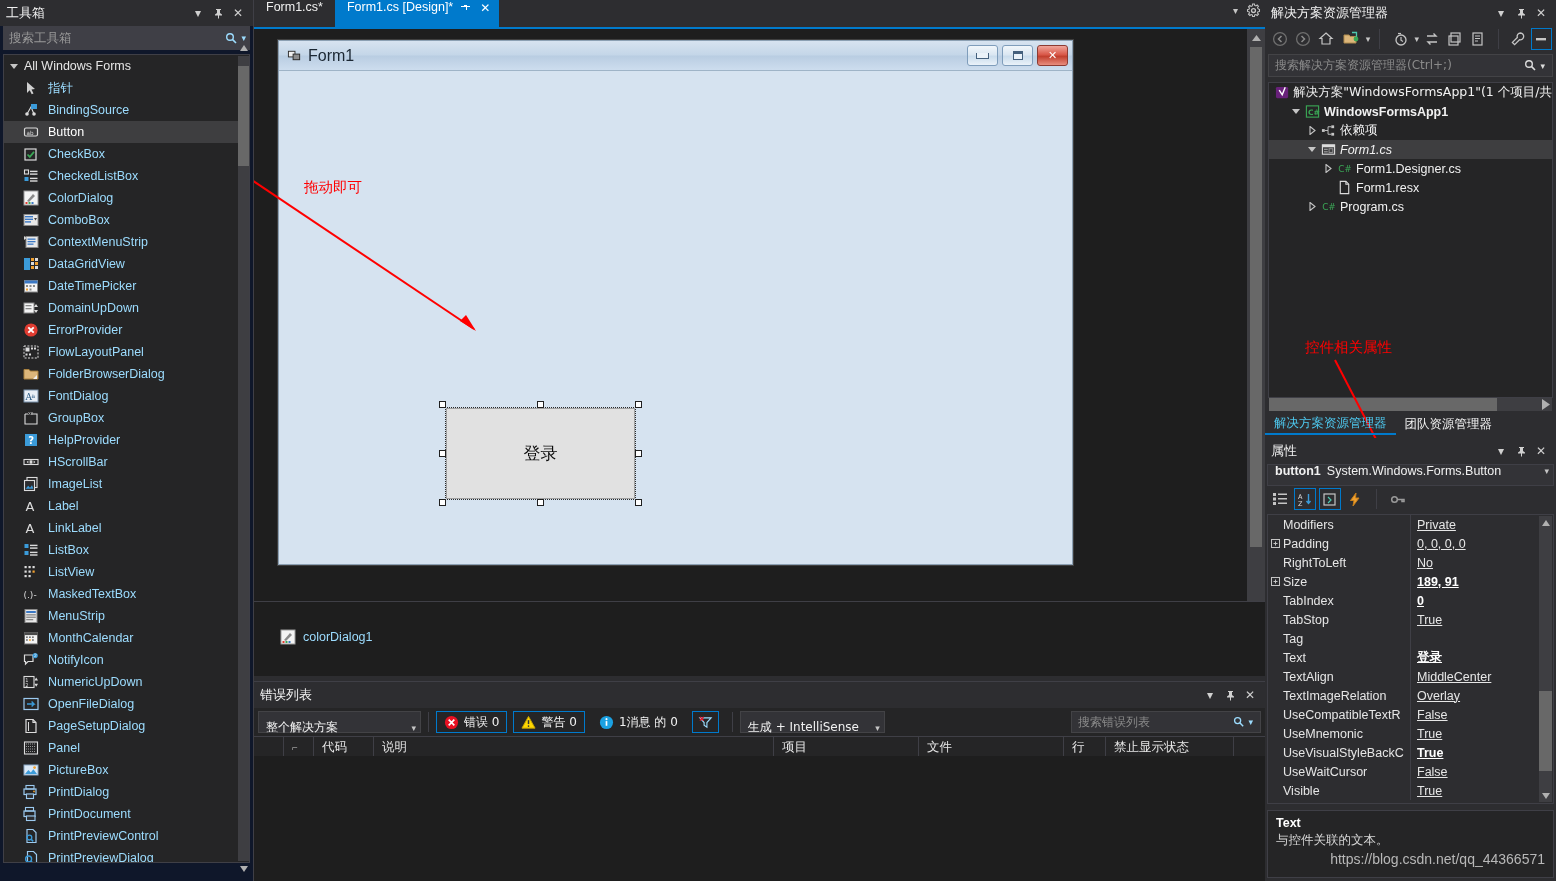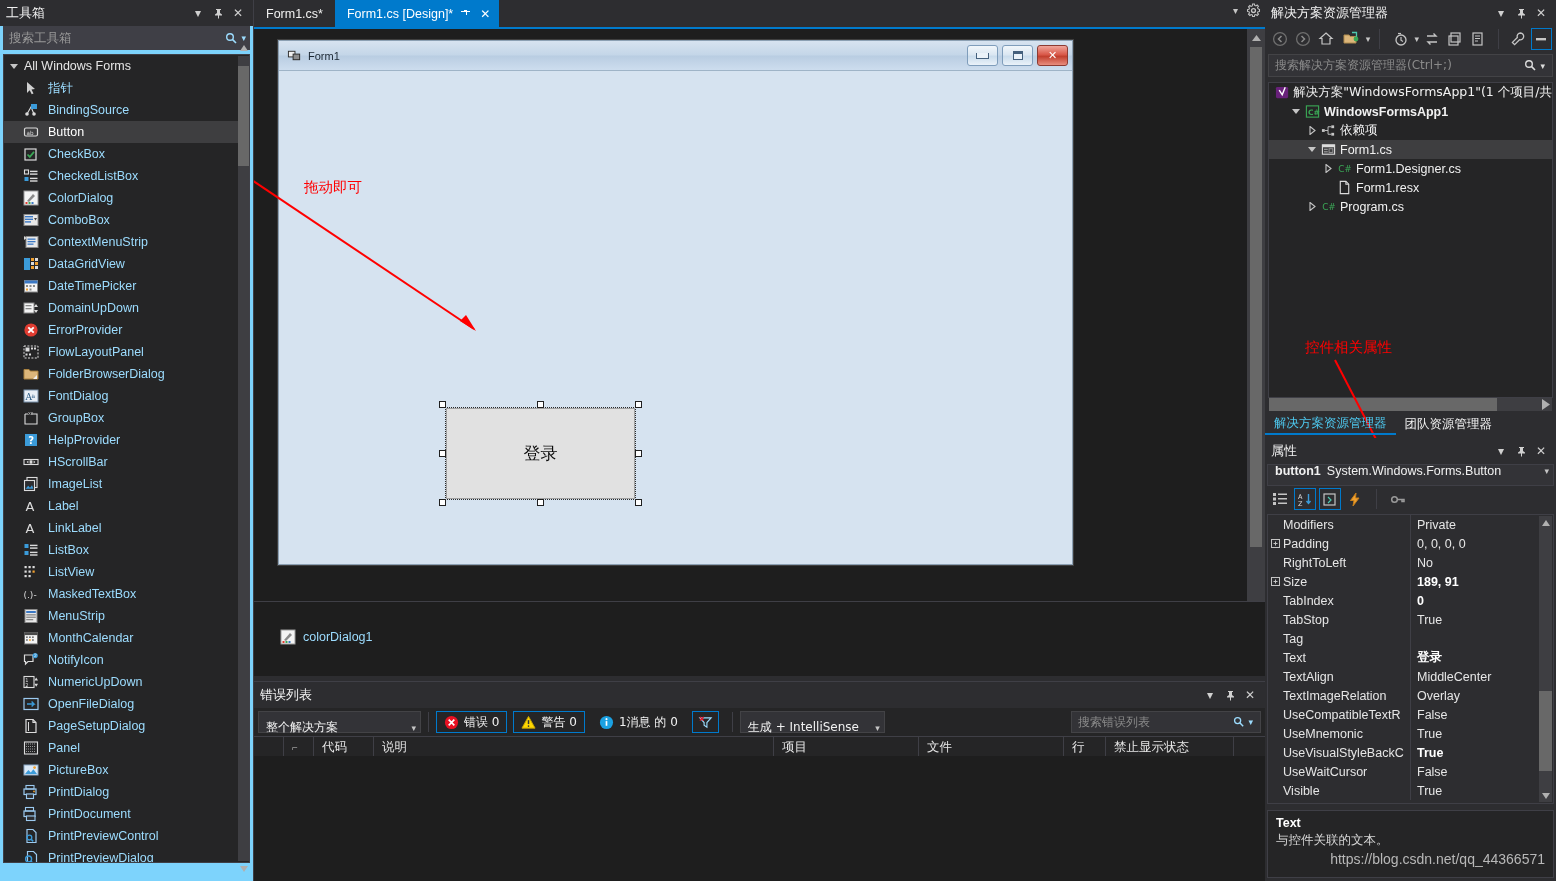--- a/index.html
+++ b/index.html
@@ -27,21 +27,21 @@
   }
   .winbtn {
     width: 18px; height: 18px; margin-left: 2px;
     display: flex; align-items: center; justify-content: center;
     color: #d0d0d0; font-size: 12px; cursor: default;
   }
 
   
   #toolbox {
     position: absolute; left: 0; top: 0; width: 254px; height: 881px;
-    background: #7dd3fc; border-right: 1px solid #3f3f46;
+    background: #0f172a; border-right: 1px solid #3f3f46;
   }
   #tb-search {
     height: 24px; margin: 0 3px; display: flex; align-items: center;
     background: #3f3f46; border: 1px solid #3f3f46;
   }
   #tb-search .ph { flex: 1; color: #999; font-size: 12.5px; padding-left: 5px; }
   #tb-list {
     position: absolute; left: 3px; top: 54px; right: 3px; bottom: 18px;
     background: #252526; border: 1px solid #3f3f46; overflow: hidden;
   }
@@ -71,21 +71,21 @@
   #tb-thumb { position: absolute; top: 10px; left: 0; width: 11px; height: 100px; background: #686868; }
   .sc-arrow {
     position: absolute; left: 0; width: 11px; height: 12px;
     display: flex; align-items: center; justify-content: center;
   }
 
   
   #editor { position: absolute; left: 254px; top: 0; right: 291px; bottom: 0; background: #2d2d30; }
   #tabbar { position: relative; height: 27px; background: #2d2d30; display: flex; align-items: flex-end; }
   .tab {
-    height: 27px; display: flex; align-items: center; padding: 0 12px;
+    height: 27px; display: flex; padding: 0 12px;
     font-size: 12.5px; color: #f1f1f1; cursor: default; white-space: nowrap;
   }
   .tab.inactive { background: #2d2d30; color: #f1f1f1; }
   .tab.active { background: #007acc; color: #ffffff; padding-right: 6px; }
   .tab .tabbtn { width: 16px; height: 16px; display: flex; align-items: center; justify-content: center; margin-left: 4px; }
   #tabright { position: absolute; right: 4px; top: 3px; display: flex; align-items: center; gap: 8px; }
 
   #designer-host {
     position: absolute; left: 0; top: 27px; right: 0; bottom: 205px;
     background: #1e1e1e; border-top: 2px solid #007acc;
@@ -100,21 +100,21 @@
     border: 1px solid #8ca0b3;
     background: linear-gradient(180deg, #eef4fa 0%, #dce7f3 100%);
     box-shadow: 0 0 0 1px rgba(255,255,255,0.15);
   }
   #form1-title {
     height: 30px; position: relative;
     background: linear-gradient(180deg, #d7e3f0 0%, #c4d6e8 48%, #b9cde2 52%, #cdddee 100%);
     border-bottom: 1px solid #9fb4c7;
     display: flex; align-items: center; padding-left: 8px;
   }
-  #form1-title .t { font-size: 11px; color: #1b2733; margin-left: 6px; }
+  #form1-title .t { font-size: 16px; color: #1b2733; margin-left: 6px; }
   #f1-btns { position: absolute; right: 4px; top: 4px; display: flex; gap: 4px; }
   .f1b {
     width: 31px; height: 21px; border: 1px solid #7f9dbb; border-radius: 3px;
     background: linear-gradient(180deg, #f2f7fb 0%, #dbe7f2 45%, #cadcec 55%, #eaf2f9 100%);
     display: flex; align-items: center; justify-content: center;
   }
   .f1b.close {
     border-color: #8c3b33;
     background: linear-gradient(180deg, #f0a69c 0%, #d9594a 45%, #c2402f 55%, #e88d7e 100%);
     color: #fff; font-size: 11px; font-weight: bold;
@@ -201,21 +201,21 @@
   #se-search {
     height: 23px; margin: 2px 3px 0; background: #333337; border: 1px solid #434346;
     display: flex; align-items: center; padding: 0 4px 0 6px;
   }
   #se-search .ph { flex: 1; color: #8a8a8a; font-size: 12px; white-space: nowrap; }
   #se-tree { position: absolute; left: 3px; right: 3px; top: 82px; height: 316px; background: #252526; border: 1px solid #3f3f46; overflow: hidden; }
   .tr {
     display: flex; align-items: center; height: 19px; font-size: 12.5px;
     color: #f1f1f1; white-space: nowrap; cursor: default;
   }
-  .tr.sel { background: #3e3e40; }
+  .tr.sel { background: #3e3e40; font-style: italic; }
   .tr .exp { width: 14px; display: flex; align-items: center; justify-content: center; }
   .tr .ic { width: 18px; display: flex; align-items: center; justify-content: center; margin-right: 3px; }
   .tr.bold { font-weight: bold; }
 
   #se-hscroll { position: absolute; left: 4px; right: 4px; top: 398px; height: 13px; background: #3e3e42; }
   #se-hthumb { position: absolute; left: 0; top: 0; width: 228px; height: 13px; background: #686868; }
 
   #se-tabs { position: absolute; left: 0; right: 0; top: 413px; height: 22px; display: flex; align-items: center; gap: 0; }
   .se-tab { height: 22px; display: flex; align-items: center; padding: 0 9px; font-size: 12.5px; color: #f1f1f1; }
   .se-tab.active { color: #4ec9f0; border-bottom: 2px solid #007acc; }
@@ -236,21 +236,21 @@
   .prow .plus {
     width: 15px; display: flex; align-items: center; justify-content: center;
     color: #c5c5c5; font-size: 9px;
   }
   .prow .pname {
     width: 128px; color: #e6e6e6; white-space: nowrap; overflow: hidden;
     border-right: 1px solid #3f3f46; height: 19px; display: flex; align-items: center;
   }
   .prow .pval {
     flex: 1; color: #e6e6e6; padding-left: 6px; white-space: nowrap; overflow: hidden;
-    height: 19px; display: flex; align-items: center;
+    height: 19px; display: flex; align-items: center; text-decoration: underline;
   }
   .prow .pval.bold { font-weight: bold; color: #ffffff; }
   .prow .pval.cjk { font-family: "DejaVu Sans", sans-serif; }
   #pg-scroll { position: absolute; right: 1px; top: 1px; bottom: 1px; width: 13px; background: #3e3e42; }
   #pg-thumb { position: absolute; left: 0; top: 175px; width: 13px; height: 80px; background: #686868; }
 
   #prop-desc {
     position: absolute; left: 2px; right: 2px; top: 372px; bottom: 3px;
     border: 1px solid #3f3f46; background: #252526; padding: 5px 8px;
   }

